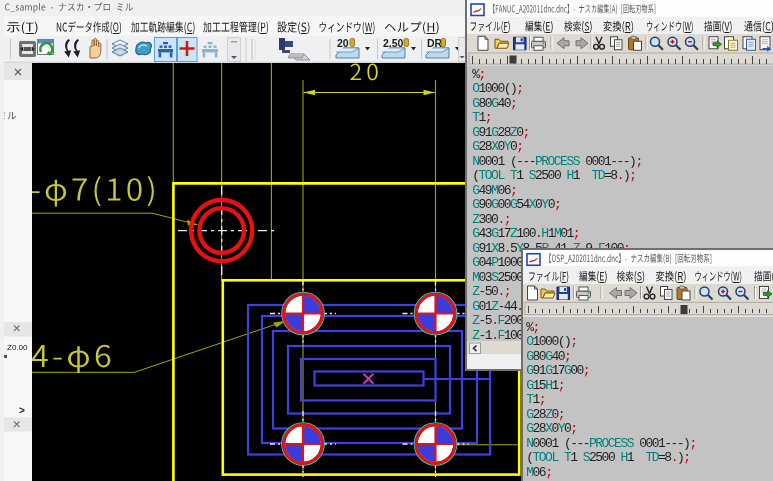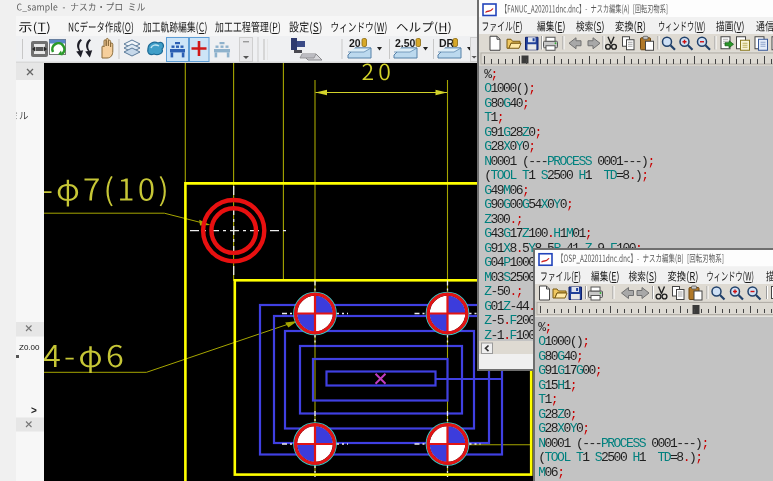--- a/index.html
+++ b/index.html
@@ -4,21 +4,21 @@
 html,body{width:773px;height:481px;overflow:hidden;background:#f0f0f0;font-family:"Liberation Sans",sans-serif}
 .abs{position:absolute}
 .code{font-family:"Liberation Mono",monospace;font-size:13px;letter-spacing:-1.53px;line-height:14.5px;white-space:pre}
 .code i{font-style:normal}
 .code .k{color:#00807e}
 .code .n{color:#1f1f1f}
 .code .p{color:#c80000}
 .tks{position:absolute;background-image:repeating-linear-gradient(90deg,#444 0,#444 1px,transparent 1px,transparent 7px)}
 .tkl{position:absolute;background-image:repeating-linear-gradient(90deg,#444 0,#444 1px,transparent 1px,transparent 35px)}
 </style></head><body>
-<div class="abs" style="left:16px;top:0;width:753px;height:481px;background:#f0f0f0">
+<div class="abs" style="left:4px;top:0;width:753px;height:481px;background:#f0f0f0">
     <svg class="abs" style="left:0;top:0" width="773" height="63" viewBox="0 0 773 63">
       <rect x="0" y="0" width="773" height="16" fill="#f0f0f0"></rect>
       <rect x="0" y="16" width="773" height="20" fill="#f6f6f6"></rect>
       <rect x="0" y="36" width="773" height="27" fill="#eff0f2"></rect>
       <rect x="0" y="61.5" width="773" height="1.5" fill="#d9d9d9"></rect>
       <path transform="translate(0.5,10.5) scale(0.9126,1)" d="M3.6 0.1C4.5 0.1 5.2 -0.2 5.7 -0.9L5.2 -1.4C4.8 -0.9 4.3 -0.6 3.6 -0.6C2.3 -0.6 1.5 -1.7 1.5 -3.5C1.5 -5.2 2.3 -6.3 3.6 -6.3C4.2 -6.3 4.7 -6.1 5.1 -5.7L5.5 -6.2C5.1 -6.7 4.5 -7.1 3.6 -7.1C1.9 -7.1 0.6 -5.7 0.6 -3.5C0.6 -1.2 1.8 0.1 3.6 0.1Z M6.4 1.3H11.4V0.8H6.4Z M14.0 0.1C15.2 0.1 15.9 -0.6 15.9 -1.4C15.9 -2.4 15.0 -2.7 14.3 -3.0C13.7 -3.2 13.2 -3.4 13.2 -3.9C13.2 -4.3 13.5 -4.6 14.1 -4.6C14.6 -4.6 15.0 -4.4 15.3 -4.2L15.7 -4.7C15.3 -5.0 14.8 -5.3 14.1 -5.3C13.0 -5.3 12.4 -4.6 12.4 -3.8C12.4 -2.9 13.1 -2.6 13.9 -2.3C14.4 -2.1 15.0 -1.9 15.0 -1.4C15.0 -0.9 14.7 -0.6 14.0 -0.6C13.4 -0.6 12.9 -0.8 12.5 -1.2L12.1 -0.6C12.6 -0.2 13.3 0.1 14.0 0.1Z M18.5 0.1C19.1 0.1 19.7 -0.2 20.2 -0.6H20.2L20.3 0.0H21.0V-3.2C21.0 -4.5 20.5 -5.3 19.2 -5.3C18.4 -5.3 17.7 -4.9 17.2 -4.6L17.5 -4.0C17.9 -4.3 18.5 -4.6 19.1 -4.6C19.9 -4.6 20.1 -3.9 20.1 -3.3C17.9 -3.0 17.0 -2.5 17.0 -1.3C17.0 -0.4 17.6 0.1 18.5 0.1ZM18.7 -0.6C18.2 -0.6 17.8 -0.8 17.8 -1.4C17.8 -2.1 18.4 -2.5 20.1 -2.7V-1.3C19.6 -0.8 19.2 -0.6 18.7 -0.6Z M22.8 0.0H23.7V-3.7C24.2 -4.3 24.6 -4.5 25.0 -4.5C25.7 -4.5 26.0 -4.1 26.0 -3.2V0.0H26.8V-3.7C27.3 -4.3 27.7 -4.5 28.1 -4.5C28.8 -4.5 29.1 -4.1 29.1 -3.2V0.0H30.0V-3.3C30.0 -4.6 29.5 -5.3 28.4 -5.3C27.8 -5.3 27.2 -4.9 26.7 -4.3C26.5 -4.9 26.1 -5.3 25.3 -5.3C24.6 -5.3 24.1 -4.9 23.7 -4.4H23.6L23.6 -5.2H22.8Z M31.8 2.2H32.7V0.4L32.7 -0.5C33.1 -0.1 33.6 0.1 34.1 0.1C35.3 0.1 36.3 -0.9 36.3 -2.7C36.3 -4.3 35.6 -5.3 34.3 -5.3C33.7 -5.3 33.1 -4.9 32.7 -4.6H32.6L32.5 -5.2H31.8ZM34.0 -0.6C33.6 -0.6 33.2 -0.7 32.7 -1.1V-3.9C33.2 -4.3 33.7 -4.6 34.1 -4.6C35.1 -4.6 35.4 -3.8 35.4 -2.7C35.4 -1.4 34.8 -0.6 34.0 -0.6Z M38.8 0.1C39.1 0.1 39.2 0.1 39.3 0.0L39.2 -0.6C39.1 -0.6 39.1 -0.6 39.0 -0.6C38.9 -0.6 38.8 -0.7 38.8 -1.0V-7.6H37.9V-1.0C37.9 -0.3 38.2 0.1 38.8 0.1Z M42.9 0.1C43.6 0.1 44.2 -0.1 44.6 -0.4L44.3 -1.0C43.9 -0.7 43.5 -0.6 43.0 -0.6C42.0 -0.6 41.4 -1.3 41.3 -2.4H44.8C44.8 -2.5 44.8 -2.7 44.8 -2.9C44.8 -4.3 44.1 -5.3 42.8 -5.3C41.6 -5.3 40.4 -4.3 40.4 -2.6C40.4 -0.9 41.5 0.1 42.9 0.1ZM41.3 -3.0C41.4 -4.0 42.0 -4.6 42.8 -4.6C43.6 -4.6 44.1 -4.0 44.1 -3.0Z M50.8 -2.3H53.2V-3.0H50.8Z M59.7 -5.2V-4.4C59.9 -4.4 60.3 -4.4 60.6 -4.4H63.4C63.4 -2.4 62.6 -1.0 60.8 -0.2L61.6 0.4C63.5 -0.8 64.2 -2.3 64.2 -4.4H66.7C67.0 -4.4 67.4 -4.4 67.6 -4.4V-5.2C67.4 -5.1 67.1 -5.1 66.7 -5.1H64.2V-6.4C64.2 -6.7 64.2 -7.2 64.3 -7.4H63.3C63.4 -7.2 63.4 -6.7 63.4 -6.4V-5.1H60.6C60.3 -5.1 59.9 -5.2 59.7 -5.2Z M76.1 -6.4 75.6 -6.7C75.5 -6.7 75.2 -6.6 74.9 -6.6C74.6 -6.6 71.6 -6.6 71.2 -6.6C71.0 -6.6 70.4 -6.7 70.3 -6.7V-5.8C70.4 -5.9 70.9 -5.9 71.2 -5.9C71.6 -5.9 74.6 -5.9 75.0 -5.9C74.7 -5.1 74.0 -4.0 73.4 -3.2C72.4 -2.2 71.0 -1.0 69.5 -0.4L70.1 0.2C71.5 -0.4 72.8 -1.5 73.8 -2.6C74.7 -1.7 75.7 -0.6 76.4 0.3L77.1 -0.3C76.4 -1.1 75.3 -2.3 74.3 -3.2C75.0 -4.0 75.6 -5.1 75.9 -5.9C75.9 -6.1 76.1 -6.3 76.1 -6.4Z M86.3 -5.5 85.8 -5.8C85.6 -5.7 85.4 -5.7 85.2 -5.7H82.9C83.0 -6.0 83.0 -6.4 83.0 -6.7C83.0 -6.9 83.0 -7.3 83.0 -7.5H82.1C82.2 -7.2 82.2 -6.9 82.2 -6.7C82.2 -6.3 82.2 -6.0 82.2 -5.7H80.5C80.1 -5.7 79.7 -5.7 79.4 -5.8V-5.0C79.7 -5.0 80.1 -5.0 80.5 -5.0H82.1C81.8 -3.0 81.2 -1.9 80.2 -1.0C79.9 -0.7 79.6 -0.5 79.2 -0.3L79.9 0.3C81.5 -0.8 82.5 -2.3 82.9 -5.0H85.5C85.5 -4.0 85.4 -1.7 85.0 -0.9C84.9 -0.7 84.8 -0.6 84.5 -0.6C84.1 -0.6 83.6 -0.7 83.1 -0.7L83.2 0.1C83.7 0.1 84.2 0.1 84.7 0.1C85.2 0.1 85.5 -0.0 85.7 -0.4C86.1 -1.4 86.2 -4.1 86.3 -5.0C86.3 -5.2 86.3 -5.3 86.3 -5.5Z M92.7 -4.6C92.1 -4.6 91.7 -4.2 91.7 -3.6C91.7 -3.0 92.1 -2.6 92.7 -2.6C93.2 -2.6 93.7 -3.0 93.7 -3.6C93.7 -4.2 93.2 -4.6 92.7 -4.6Z M105.3 -6.8C105.3 -7.2 105.5 -7.5 105.9 -7.5C106.2 -7.5 106.5 -7.2 106.5 -6.8C106.5 -6.5 106.2 -6.2 105.9 -6.2C105.5 -6.2 105.3 -6.5 105.3 -6.8ZM104.8 -6.8C104.8 -6.7 104.8 -6.6 104.9 -6.5L104.6 -6.5C104.1 -6.5 100.3 -6.5 99.8 -6.5C99.5 -6.5 99.1 -6.5 98.8 -6.6V-5.7C99.1 -5.7 99.4 -5.8 99.8 -5.8C100.3 -5.8 104.1 -5.8 104.7 -5.8C104.5 -4.8 104.1 -3.5 103.4 -2.7C102.6 -1.6 101.5 -0.8 99.7 -0.4L100.3 0.3C102.1 -0.2 103.2 -1.1 104.1 -2.2C104.8 -3.2 105.3 -4.7 105.5 -5.7L105.5 -5.8C105.6 -5.8 105.8 -5.8 105.9 -5.8C106.5 -5.8 107.0 -6.2 107.0 -6.8C107.0 -7.4 106.5 -7.9 105.9 -7.9C105.3 -7.9 104.8 -7.4 104.8 -6.8Z M108.7 -6.5C108.7 -6.3 108.7 -6.0 108.7 -5.8C108.7 -5.4 108.7 -1.5 108.7 -1.1C108.7 -0.8 108.7 -0.1 108.7 0.1H109.5L109.5 -0.5H114.7L114.7 0.1H115.5C115.5 -0.0 115.5 -0.8 115.5 -1.1C115.5 -1.4 115.5 -5.3 115.5 -5.8C115.5 -6.0 115.5 -6.3 115.5 -6.5C115.2 -6.5 114.9 -6.5 114.6 -6.5C114.2 -6.5 110.1 -6.5 109.5 -6.5C109.3 -6.5 109.1 -6.5 108.7 -6.5ZM109.5 -1.2V-5.7H114.7V-1.2Z M124.7 -7.2 124.4 -6.5C125.7 -6.3 128.2 -5.8 129.4 -5.4L129.7 -6.1C128.5 -6.5 125.9 -7.0 124.7 -7.2ZM124.3 -4.7 124.0 -4.0C125.3 -3.8 127.6 -3.2 128.7 -2.8L129.0 -3.5C127.9 -4.0 125.6 -4.5 124.3 -4.7ZM123.7 -1.9 123.4 -1.2C125.0 -0.9 127.8 -0.3 129.1 0.2L129.4 -0.5C128.1 -1.0 125.3 -1.7 123.7 -1.9Z M136.6 -0.2 137.1 0.2C137.2 0.2 137.3 0.1 137.5 0.0C138.6 -0.5 139.9 -1.5 140.7 -2.6L140.3 -3.3C139.5 -2.2 138.4 -1.3 137.5 -0.9C137.5 -1.2 137.5 -5.8 137.5 -6.4C137.5 -6.8 137.5 -7.0 137.5 -7.1H136.6C136.7 -7.0 136.7 -6.8 136.7 -6.4C136.7 -5.8 136.7 -1.2 136.7 -0.7C136.7 -0.5 136.7 -0.4 136.6 -0.2ZM132.3 -0.2 133.0 0.2C133.8 -0.4 134.4 -1.4 134.7 -2.4C134.9 -3.3 135.0 -5.4 135.0 -6.4C135.0 -6.7 135.0 -7.0 135.0 -7.1H134.2C134.2 -6.9 134.2 -6.7 134.2 -6.4C134.2 -5.3 134.2 -3.4 133.9 -2.6C133.7 -1.7 133.1 -0.8 132.3 -0.2Z" fill="#5a5a5a"></path>
       <path transform="translate(2.5,31.5) scale(1.1566,1)" d="M2.8 -4.2C2.3 -2.9 1.4 -1.5 0.4 -0.7C0.6 -0.6 1.1 -0.3 1.2 -0.1C2.2 -1.1 3.1 -2.5 3.7 -4.0ZM8.2 -3.8C9.1 -2.7 10.0 -1.1 10.3 -0.1L11.2 -0.5C10.8 -1.5 9.9 -3.1 9.0 -4.2ZM1.8 -9.2V-8.3H10.2V-9.2ZM0.7 -6.3V-5.4H5.5V-0.2C5.5 -0.0 5.5 0.0 5.2 0.0C5.0 0.0 4.2 0.0 3.4 0.0C3.6 0.3 3.7 0.7 3.7 0.9C4.8 0.9 5.5 0.9 5.9 0.8C6.4 0.6 6.5 0.4 6.5 -0.2V-5.4H11.3V-6.3Z M15.1 2.4 15.7 2.1C14.7 0.3 14.2 -1.7 14.2 -3.7C14.2 -5.8 14.7 -7.8 15.7 -9.5L15.1 -9.8C14.0 -8.0 13.3 -6.1 13.3 -3.7C13.3 -1.4 14.0 0.6 15.1 2.4Z M19.5 0.0H20.6V-7.9H23.3V-8.8H16.8V-7.9H19.5Z M16.5 1.4 h7.2 v1 h-7.2 Z M25.0 2.4C26.1 0.6 26.8 -1.4 26.8 -3.7C26.8 -6.1 26.1 -8.0 25.0 -9.8L24.3 -9.5C25.4 -7.8 25.9 -5.8 25.9 -3.7C25.9 -1.7 25.4 0.3 24.3 2.1Z" fill="#1b1b1b"></path>
       <path transform="translate(52.0,31.5) scale(0.6922,1)" d="M1.2 0.0H2.3V-4.6C2.3 -5.5 2.2 -6.5 2.1 -7.4H2.2L3.1 -5.6L6.3 0.0H7.5V-8.8H6.4V-4.2C6.4 -3.3 6.5 -2.3 6.6 -1.4H6.5L5.6 -3.3L2.3 -8.8H1.2Z M13.4 0.2C14.5 0.2 15.4 -0.3 16.1 -1.1L15.5 -1.8C14.9 -1.2 14.3 -0.8 13.4 -0.8C11.8 -0.8 10.7 -2.2 10.7 -4.4C10.7 -6.6 11.8 -8.0 13.5 -8.0C14.2 -8.0 14.8 -7.6 15.3 -7.2L15.9 -7.9C15.4 -8.4 14.5 -9.0 13.5 -9.0C11.2 -9.0 9.6 -7.2 9.6 -4.4C9.6 -1.5 11.2 0.2 13.4 0.2Z M19.2 -8.8V-7.8C19.5 -7.8 19.9 -7.8 20.3 -7.8C21.0 -7.8 23.8 -7.8 24.4 -7.8C24.8 -7.8 25.2 -7.8 25.5 -7.8V-8.8C25.2 -8.7 24.8 -8.7 24.4 -8.7C23.8 -8.7 21.0 -8.7 20.3 -8.7C19.9 -8.7 19.5 -8.7 19.2 -8.8ZM26.2 -9.7 25.5 -9.5C25.8 -9.0 26.2 -8.3 26.5 -7.8L27.1 -8.1C26.9 -8.6 26.5 -9.3 26.2 -9.7ZM27.5 -10.2 26.8 -10.0C27.2 -9.5 27.6 -8.8 27.8 -8.3L28.5 -8.6C28.3 -9.0 27.8 -9.8 27.5 -10.2ZM17.8 -5.8V-4.8C18.1 -4.8 18.4 -4.8 18.8 -4.8H22.4C22.3 -3.6 22.2 -2.6 21.7 -1.8C21.2 -1.1 20.4 -0.4 19.4 0.0L20.3 0.7C21.3 0.2 22.2 -0.7 22.7 -1.5C23.2 -2.4 23.3 -3.5 23.4 -4.8H26.6C26.9 -4.8 27.3 -4.8 27.6 -4.8V-5.8C27.3 -5.7 26.9 -5.7 26.6 -5.7C26.0 -5.7 19.5 -5.7 18.8 -5.7C18.4 -5.7 18.1 -5.7 17.8 -5.8Z M30.2 -5.2V-4.0C30.5 -4.1 31.2 -4.1 31.8 -4.1C32.7 -4.1 37.5 -4.1 38.4 -4.1C39.0 -4.1 39.5 -4.0 39.7 -4.0V-5.2C39.4 -5.2 39.0 -5.1 38.4 -5.1C37.5 -5.1 32.7 -5.1 31.8 -5.1C31.2 -5.1 30.5 -5.2 30.2 -5.2Z M47.6 -9.4 46.5 -9.8C46.4 -9.5 46.2 -9.0 46.1 -8.8C45.5 -7.7 44.3 -5.9 42.2 -4.6L43.0 -4.0C44.4 -4.9 45.5 -6.1 46.2 -7.2H50.3C50.0 -6.2 49.4 -4.9 48.6 -3.9C47.8 -4.5 46.9 -5.0 46.1 -5.5L45.5 -4.8C46.2 -4.4 47.1 -3.7 48.0 -3.1C46.9 -1.9 45.4 -0.8 43.4 -0.2L44.2 0.5C46.3 -0.2 47.7 -1.3 48.8 -2.5C49.3 -2.1 49.7 -1.8 50.1 -1.4L50.8 -2.3C50.4 -2.6 50.0 -2.9 49.4 -3.3C50.4 -4.5 51.0 -5.9 51.3 -7.0C51.4 -7.2 51.5 -7.5 51.6 -7.7L50.8 -8.2C50.6 -8.1 50.3 -8.1 50.0 -8.1H46.8L47.0 -8.5C47.1 -8.7 47.4 -9.1 47.6 -9.4Z M59.6 -9.9C59.0 -8.2 58.1 -6.4 57.0 -5.3C57.2 -5.2 57.5 -4.8 57.7 -4.7C58.3 -5.4 58.9 -6.2 59.4 -7.2H60.2V0.9H61.1V-2.0H64.8V-2.8H61.1V-4.6H64.6V-5.5H61.1V-7.2H64.9V-8.1H59.8C60.1 -8.6 60.3 -9.2 60.5 -9.7ZM56.8 -10.0C56.1 -8.2 55.0 -6.4 53.8 -5.2C53.9 -5.0 54.2 -4.5 54.3 -4.3C54.7 -4.8 55.1 -5.2 55.5 -5.8V0.9H56.4V-7.2C56.8 -8.0 57.3 -8.9 57.6 -9.8Z M72.1 -10.1C72.1 -9.4 72.1 -8.7 72.1 -8.0H67.1V-4.7C67.1 -3.1 67.0 -1.0 66.0 0.4C66.2 0.6 66.6 0.9 66.7 1.0C67.8 -0.5 68.0 -3.0 68.0 -4.7V-4.7H70.2C70.2 -2.7 70.1 -1.9 69.9 -1.7C69.8 -1.6 69.7 -1.6 69.6 -1.6C69.3 -1.6 68.8 -1.6 68.3 -1.7C68.4 -1.4 68.5 -1.1 68.5 -0.8C69.1 -0.8 69.7 -0.8 70.0 -0.8C70.3 -0.8 70.5 -0.9 70.7 -1.2C71.0 -1.5 71.0 -2.5 71.1 -5.2C71.1 -5.3 71.1 -5.6 71.1 -5.6H68.0V-7.2H72.2C72.3 -5.2 72.6 -3.4 73.1 -2.1C72.3 -1.2 71.4 -0.4 70.3 0.2C70.5 0.3 70.8 0.7 70.9 0.9C71.9 0.3 72.7 -0.3 73.4 -1.1C74.0 0.1 74.7 0.9 75.6 0.9C76.5 0.9 76.9 0.3 77.0 -1.8C76.8 -1.9 76.5 -2.1 76.3 -2.3C76.2 -0.7 76.0 -0.0 75.7 -0.0C75.1 -0.0 74.5 -0.7 74.1 -1.9C75.0 -3.1 75.7 -4.4 76.2 -6.0L75.3 -6.2C74.9 -5.0 74.4 -3.9 73.8 -3.0C73.5 -4.1 73.2 -5.6 73.1 -7.2H76.9V-8.0H73.0C73.0 -8.7 73.0 -9.4 73.0 -10.1ZM73.6 -9.5C74.4 -9.1 75.3 -8.5 75.7 -8.0L76.3 -8.7C75.8 -9.1 74.9 -9.7 74.1 -10.0Z M80.6 2.4 81.3 2.1C80.2 0.3 79.7 -1.7 79.7 -3.7C79.7 -5.8 80.2 -7.8 81.3 -9.5L80.6 -9.8C79.5 -8.0 78.8 -6.1 78.8 -3.7C78.8 -1.4 79.5 0.6 80.6 2.4Z M86.4 0.2C88.6 0.2 90.2 -1.6 90.2 -4.4C90.2 -7.2 88.6 -9.0 86.4 -9.0C84.2 -9.0 82.7 -7.2 82.7 -4.4C82.7 -1.6 84.2 0.2 86.4 0.2ZM86.4 -0.8C84.9 -0.8 83.8 -2.2 83.8 -4.4C83.8 -6.6 84.9 -8.0 86.4 -8.0C88.0 -8.0 89.1 -6.6 89.1 -4.4C89.1 -2.2 88.0 -0.8 86.4 -0.8Z M82.0 1.4 h8.9 v1 h-8.9 Z M92.3 2.4C93.4 0.6 94.0 -1.4 94.0 -3.7C94.0 -6.1 93.4 -8.0 92.3 -9.8L91.6 -9.5C92.6 -7.8 93.1 -5.8 93.1 -3.7C93.1 -1.7 92.6 0.3 91.6 2.1Z" fill="#1b1b1b"></path>
       <path transform="translate(127.0,31.5) scale(0.7201,1)" d="M6.9 -8.6V0.8H7.7V-0.1H10.1V0.7H11.0V-8.6ZM7.7 -1.0V-7.7H10.1V-1.0ZM2.3 -9.9 2.3 -7.8H0.6V-6.9H2.3C2.2 -3.9 1.8 -1.2 0.3 0.3C0.6 0.5 0.9 0.8 1.0 1.0C2.7 -0.8 3.1 -3.7 3.2 -6.9H5.0C4.9 -2.3 4.8 -0.7 4.5 -0.3C4.4 -0.2 4.3 -0.1 4.1 -0.1C3.9 -0.1 3.4 -0.1 2.8 -0.2C3.0 0.1 3.1 0.5 3.1 0.7C3.6 0.8 4.2 0.8 4.5 0.7C4.9 0.7 5.1 0.6 5.3 0.3C5.7 -0.3 5.8 -2.0 5.9 -7.3C5.9 -7.5 5.9 -7.8 5.9 -7.8H3.2L3.2 -9.9Z M12.8 -0.9V0.0H23.6V-0.9H18.7V-7.8H23.0V-8.7H13.4V-7.8H17.7V-0.9Z M31.6 -10.1V-7.5H30.3V-6.7H31.6V-6.3C31.6 -4.0 31.4 -1.5 29.3 0.5C29.6 0.6 29.9 0.8 30.0 1.0C32.2 -1.1 32.4 -3.8 32.4 -6.3V-6.7H33.7V-0.4C33.7 0.3 33.8 0.5 33.9 0.6C34.1 0.8 34.3 0.9 34.6 0.9C34.7 0.9 35.0 0.9 35.1 0.9C35.3 0.9 35.5 0.8 35.7 0.7C35.9 0.6 36.0 0.4 36.0 0.1C36.1 -0.1 36.1 -0.9 36.1 -1.5C35.9 -1.6 35.6 -1.7 35.5 -1.9C35.5 -1.2 35.4 -0.6 35.4 -0.4C35.4 -0.3 35.4 -0.1 35.3 -0.1C35.3 -0.0 35.2 0.0 35.1 0.0C35.0 0.0 34.9 0.0 34.8 0.0C34.7 0.0 34.7 -0.0 34.6 -0.1C34.6 -0.1 34.6 -0.2 34.6 -0.3V-7.5H32.4V-10.1ZM25.3 -7.1V-2.9H27.2V-1.9H24.9V-1.1H27.2V1.0H28.1V-1.1H30.3V-1.9H28.1V-2.9H30.0V-7.1H28.1V-8.0H30.2V-8.8H28.1V-10.1H27.2V-8.8H25.1V-8.0H27.2V-7.1ZM26.1 -4.7H27.3V-3.6H26.1ZM28.0 -4.7H29.3V-3.6H28.0ZM26.1 -6.4H27.3V-5.3H26.1ZM28.0 -6.4H29.3V-5.3H28.0Z M38.4 -8.8H40.4V-6.6H38.4ZM42.2 -5.7C42.0 -4.5 41.6 -3.2 41.0 -2.3C41.2 -2.2 41.6 -2.0 41.7 -1.9C42.3 -2.8 42.7 -4.2 43.0 -5.6ZM46.4 -5.5C46.9 -4.4 47.4 -3.0 47.5 -2.0L48.3 -2.3C48.1 -3.3 47.6 -4.7 47.1 -5.8ZM37.0 -0.6 37.1 0.3C38.3 -0.0 40.0 -0.5 41.5 -0.9L41.4 -1.7L39.9 -1.3V-3.4H41.4V-4.2H39.9V-5.8H41.2V-9.6H37.6V-5.8H39.1V-1.1L38.4 -0.9V-4.7H37.6V-0.7ZM41.6 -8.1V-7.2H43.5V-5.3C43.5 -3.5 43.3 -1.3 41.0 0.4C41.2 0.6 41.4 0.8 41.6 1.0C44.0 -0.8 44.3 -3.2 44.3 -5.3V-7.2H45.3V-0.1C45.3 0.1 45.3 0.1 45.1 0.1C45.0 0.1 44.4 0.1 43.8 0.1C43.9 0.4 44.1 0.7 44.1 1.0C44.9 1.0 45.4 0.9 45.8 0.8C46.1 0.7 46.2 0.4 46.2 -0.1V-7.2H48.1V-8.1H45.2V-10.0H44.4V-8.1Z M53.5 -9.3V-8.6H60.1V-9.3ZM49.9 -3.2C49.7 -2.2 49.5 -1.1 49.1 -0.4C49.3 -0.3 49.6 -0.1 49.8 -0.0C50.2 -0.8 50.4 -2.0 50.6 -3.1ZM52.2 -3.1C52.5 -2.4 52.7 -1.5 52.8 -0.9L53.4 -1.1C53.2 -0.6 53.0 -0.1 52.7 0.3C52.9 0.4 53.2 0.6 53.3 0.8C54.1 -0.2 54.4 -1.5 54.6 -2.7V1.0H55.3V-1.4H56.2V0.9H56.8V-1.4H57.7V0.9H58.3V-1.4H59.3V0.1C59.3 0.2 59.3 0.2 59.2 0.2C59.1 0.2 58.9 0.2 58.6 0.2C58.7 0.4 58.8 0.7 58.8 1.0C59.3 1.0 59.6 0.9 59.8 0.8C60.0 0.7 60.1 0.5 60.1 0.1V-4.2H54.8L54.8 -5.0H59.8V-7.8H54.0V-5.1C54.0 -4.0 53.9 -2.5 53.4 -1.2C53.3 -1.8 53.1 -2.6 52.8 -3.3ZM56.2 -2.1H55.3V-3.5H56.2ZM56.8 -2.1V-3.5H57.7V-2.1ZM58.3 -2.1V-3.5H59.3V-2.1ZM54.8 -7.0H58.9V-5.7H54.8ZM49.1 -4.8 49.2 -4.0 51.1 -4.1V1.0H51.8V-4.1L52.7 -4.2C52.8 -3.9 52.9 -3.6 53.0 -3.4L53.6 -3.7C53.5 -4.4 53.1 -5.4 52.6 -6.2L52.0 -6.0C52.1 -5.7 52.3 -5.3 52.5 -4.9L50.9 -4.9C51.6 -5.9 52.5 -7.2 53.2 -8.4L52.4 -8.7C52.1 -8.1 51.7 -7.3 51.2 -6.5C51.0 -6.8 50.8 -7.0 50.6 -7.3C51.0 -8.0 51.5 -9.0 51.9 -9.8L51.2 -10.1C50.9 -9.4 50.5 -8.5 50.1 -7.8L49.7 -8.2L49.2 -7.6C49.8 -7.1 50.4 -6.4 50.8 -5.8C50.5 -5.4 50.3 -5.1 50.0 -4.8Z M64.2 -10.1C63.7 -9.0 62.7 -7.6 61.3 -6.6C61.5 -6.4 61.8 -6.2 62.0 -6.0C62.4 -6.3 62.8 -6.6 63.1 -7.0V-3.5H66.5V-2.7H61.6V-2.0H65.8C64.6 -1.1 62.9 -0.3 61.3 0.1C61.6 0.3 61.8 0.6 61.9 0.8C63.5 0.3 65.3 -0.6 66.5 -1.6V0.9H67.4V-1.7C68.6 -0.6 70.5 0.3 72.0 0.7C72.2 0.5 72.4 0.2 72.6 -0.0C71.1 -0.4 69.4 -1.1 68.2 -2.0H72.4V-2.7H67.4V-3.5H72.0V-4.2H67.6V-5.0H71.1V-5.7H67.6V-6.5H71.1V-7.1H67.6V-7.9H71.6V-8.7H67.6C67.9 -9.0 68.1 -9.5 68.3 -9.9L67.3 -10.1C67.2 -9.7 66.9 -9.1 66.7 -8.7H64.4C64.6 -9.1 64.9 -9.5 65.1 -9.9ZM66.8 -6.5V-5.7H64.0V-6.5ZM66.8 -7.1H64.0V-7.9H66.8ZM66.8 -5.0V-4.2H64.0V-5.0Z M76.1 2.4 76.7 2.1C75.7 0.3 75.2 -1.7 75.2 -3.7C75.2 -5.8 75.7 -7.8 76.7 -9.5L76.1 -9.8C75.0 -8.0 74.3 -6.1 74.3 -3.7C74.3 -1.4 75.0 0.6 76.1 2.4Z M82.0 0.2C83.1 0.2 84.0 -0.3 84.7 -1.1L84.1 -1.8C83.5 -1.2 82.9 -0.8 82.0 -0.8C80.3 -0.8 79.3 -2.2 79.3 -4.4C79.3 -6.6 80.4 -8.0 82.1 -8.0C82.8 -8.0 83.4 -7.6 83.9 -7.2L84.5 -7.9C84.0 -8.4 83.1 -9.0 82.1 -9.0C79.8 -9.0 78.2 -7.2 78.2 -4.4C78.2 -1.5 79.8 0.2 82.0 0.2Z M77.5 1.4 h7.7 v1 h-7.7 Z M86.5 2.4C87.6 0.6 88.3 -1.4 88.3 -3.7C88.3 -6.1 87.6 -8.0 86.5 -9.8L85.8 -9.5C86.8 -7.8 87.4 -5.8 87.4 -3.7C87.4 -1.7 86.8 0.3 85.8 2.1Z" fill="#1b1b1b"></path>
       <path transform="translate(199.0,31.5) scale(0.7374,1)" d="M6.9 -8.6V0.8H7.7V-0.1H10.1V0.7H11.0V-8.6ZM7.7 -1.0V-7.7H10.1V-1.0ZM2.3 -9.9 2.3 -7.8H0.6V-6.9H2.3C2.2 -3.9 1.8 -1.2 0.3 0.3C0.6 0.5 0.9 0.8 1.0 1.0C2.7 -0.8 3.1 -3.7 3.2 -6.9H5.0C4.9 -2.3 4.8 -0.7 4.5 -0.3C4.4 -0.2 4.3 -0.1 4.1 -0.1C3.9 -0.1 3.4 -0.1 2.8 -0.2C3.0 0.1 3.1 0.5 3.1 0.7C3.6 0.8 4.2 0.8 4.5 0.7C4.9 0.7 5.1 0.6 5.3 0.3C5.7 -0.3 5.8 -2.0 5.9 -7.3C5.9 -7.5 5.9 -7.8 5.9 -7.8H3.2L3.2 -9.9Z M12.8 -0.9V0.0H23.6V-0.9H18.7V-7.8H23.0V-8.7H13.4V-7.8H17.7V-0.9Z M25.0 -0.9V0.0H35.8V-0.9H30.9V-7.8H35.2V-8.7H25.6V-7.8H29.9V-0.9Z M43.0 -8.8H46.6V-6.6H43.0ZM42.1 -9.6V-5.8H47.5V-9.6ZM42.0 -2.5V-1.7H44.3V-0.2H41.2V0.6H48.2V-0.2H45.2V-1.7H47.6V-2.5H45.2V-4.0H47.9V-4.8H41.7V-4.0H44.3V-2.5ZM40.9 -9.9C40.0 -9.5 38.5 -9.2 37.1 -8.9C37.2 -8.7 37.3 -8.4 37.4 -8.2C37.9 -8.3 38.5 -8.4 39.1 -8.5V-6.7H37.2V-5.9H39.0C38.5 -4.5 37.7 -2.9 36.9 -2.1C37.1 -1.8 37.3 -1.5 37.4 -1.2C38.0 -2.0 38.7 -3.2 39.1 -4.4V0.9H40.0V-4.2C40.4 -3.7 40.9 -3.1 41.1 -2.7L41.7 -3.5C41.4 -3.7 40.4 -4.8 40.0 -5.1V-5.9H41.5V-6.7H40.0V-8.7C40.6 -8.9 41.1 -9.0 41.6 -9.2Z M51.5 -5.3V1.0H52.4V0.6H58.0V0.9H58.9V-2.0H52.4V-2.8H58.2V-5.3ZM58.0 -0.1H52.4V-1.3H58.0ZM55.7 -10.1C55.5 -9.5 55.1 -9.0 54.6 -8.5V-9.2H51.5C51.6 -9.4 51.7 -9.7 51.8 -9.9L51.0 -10.1C50.6 -9.2 50.0 -8.3 49.3 -7.6C49.5 -7.5 49.8 -7.3 50.0 -7.1C50.3 -7.5 50.7 -7.9 51.0 -8.4H51.5C51.8 -8.0 52.0 -7.5 52.1 -7.2L52.9 -7.4C52.8 -7.7 52.7 -8.1 52.4 -8.4H54.6C54.4 -8.2 54.1 -7.9 53.8 -7.8L54.3 -7.5V-6.7H49.8V-4.5H50.6V-6.0H59.0V-4.5H59.9V-6.7H55.2V-7.7H55.0C55.3 -7.9 55.5 -8.1 55.7 -8.4H56.7C57.0 -8.0 57.3 -7.5 57.5 -7.2L58.3 -7.4C58.2 -7.7 57.9 -8.1 57.6 -8.4H60.3V-9.2H56.2C56.3 -9.4 56.5 -9.7 56.6 -9.9ZM52.4 -4.6H57.3V-3.5H52.4Z M66.7 -6.5H68.5V-4.9H66.7ZM69.3 -6.5H71.2V-4.9H69.3ZM66.7 -8.7H68.5V-7.2H66.7ZM69.3 -8.7H71.2V-7.2H69.3ZM64.8 -0.3V0.6H72.6V-0.3H69.4V-1.9H72.2V-2.7H69.4V-4.2H72.0V-9.5H65.9V-4.2H68.5V-2.7H65.7V-1.9H68.5V-0.3ZM61.4 -1.2 61.6 -0.3C62.7 -0.6 64.1 -1.1 65.4 -1.5L65.2 -2.4L63.9 -2.0V-5.0H65.1V-5.8H63.9V-8.4H65.3V-9.3H61.6V-8.4H63.0V-5.8H61.7V-5.0H63.0V-1.7C62.4 -1.5 61.9 -1.3 61.4 -1.2Z M76.1 2.4 76.7 2.1C75.7 0.3 75.2 -1.7 75.2 -3.7C75.2 -5.8 75.7 -7.8 76.7 -9.5L76.1 -9.8C75.0 -8.0 74.3 -6.1 74.3 -3.7C74.3 -1.4 75.0 0.6 76.1 2.4Z M78.7 0.0H79.8V-3.5H81.2C83.2 -3.5 84.5 -4.4 84.5 -6.2C84.5 -8.1 83.1 -8.8 81.2 -8.8H78.7ZM79.8 -4.4V-7.9H81.0C82.6 -7.9 83.4 -7.5 83.4 -6.2C83.4 -5.0 82.6 -4.4 81.1 -4.4Z M77.5 1.4 h7.6 v1 h-7.6 Z M86.4 2.4C87.5 0.6 88.2 -1.4 88.2 -3.7C88.2 -6.1 87.5 -8.0 86.4 -9.8L85.8 -9.5C86.8 -7.8 87.3 -5.8 87.3 -3.7C87.3 -1.7 86.8 0.3 85.8 2.1Z" fill="#1b1b1b"></path>

